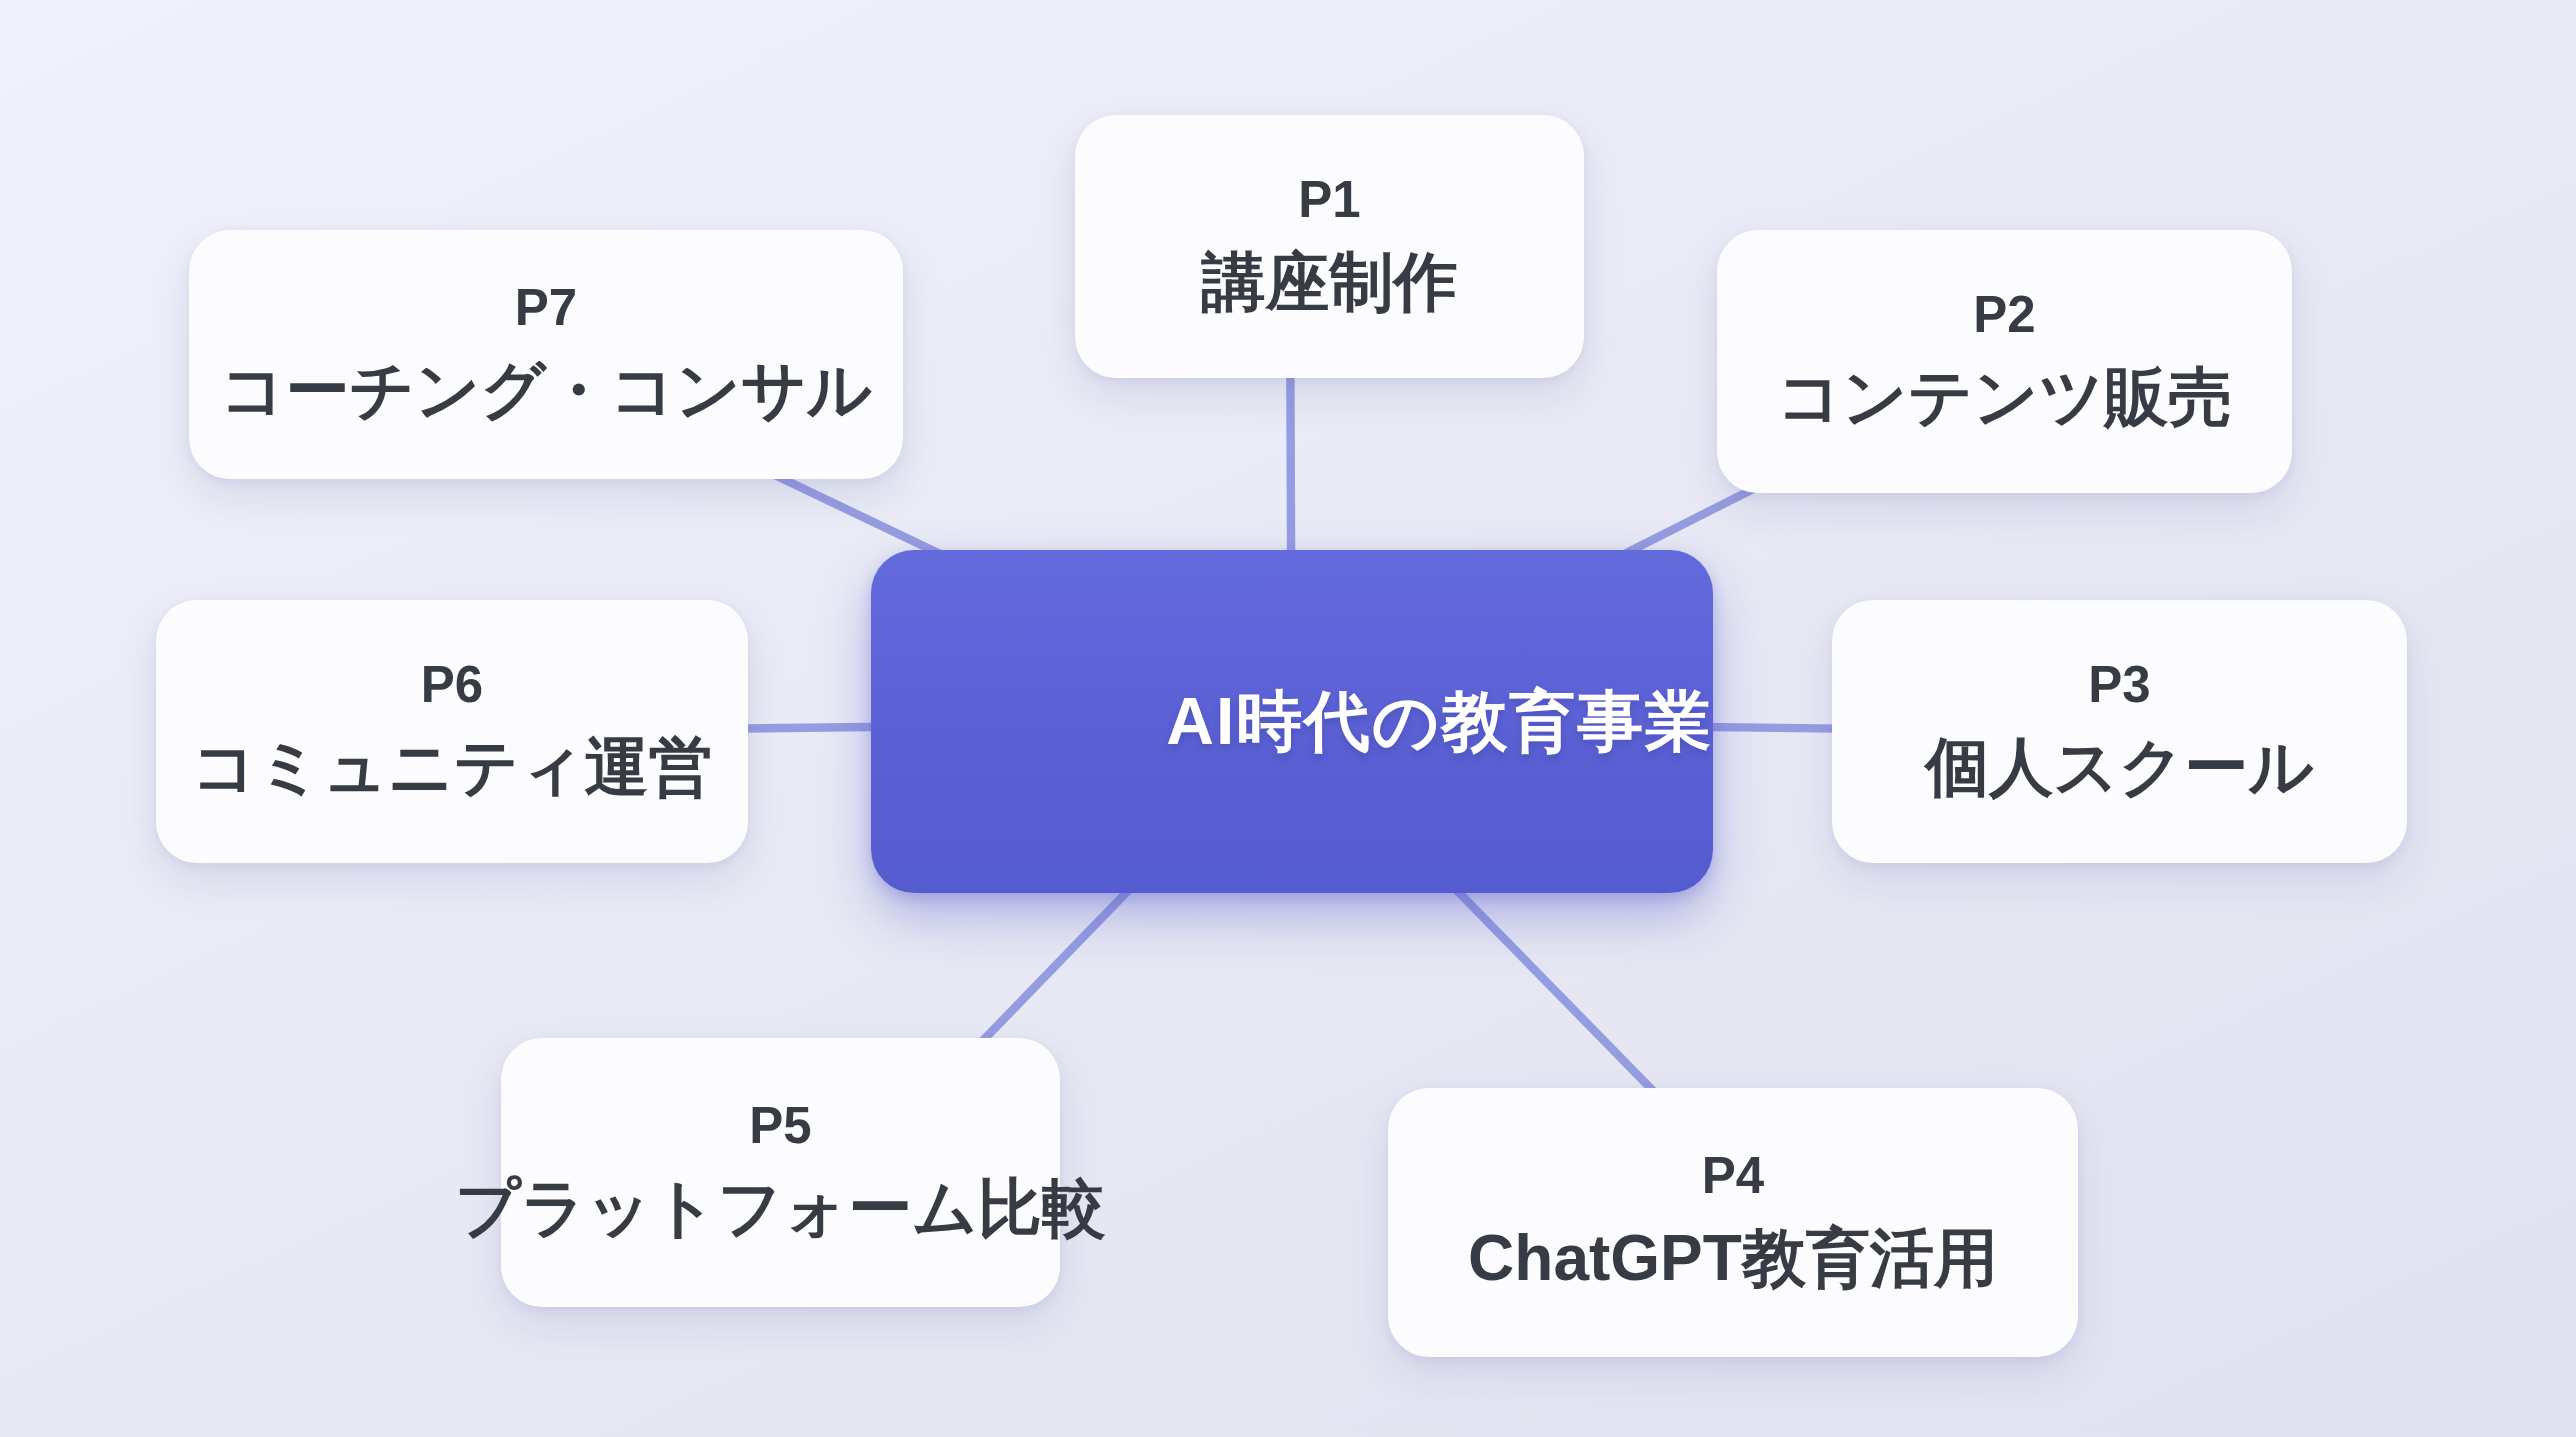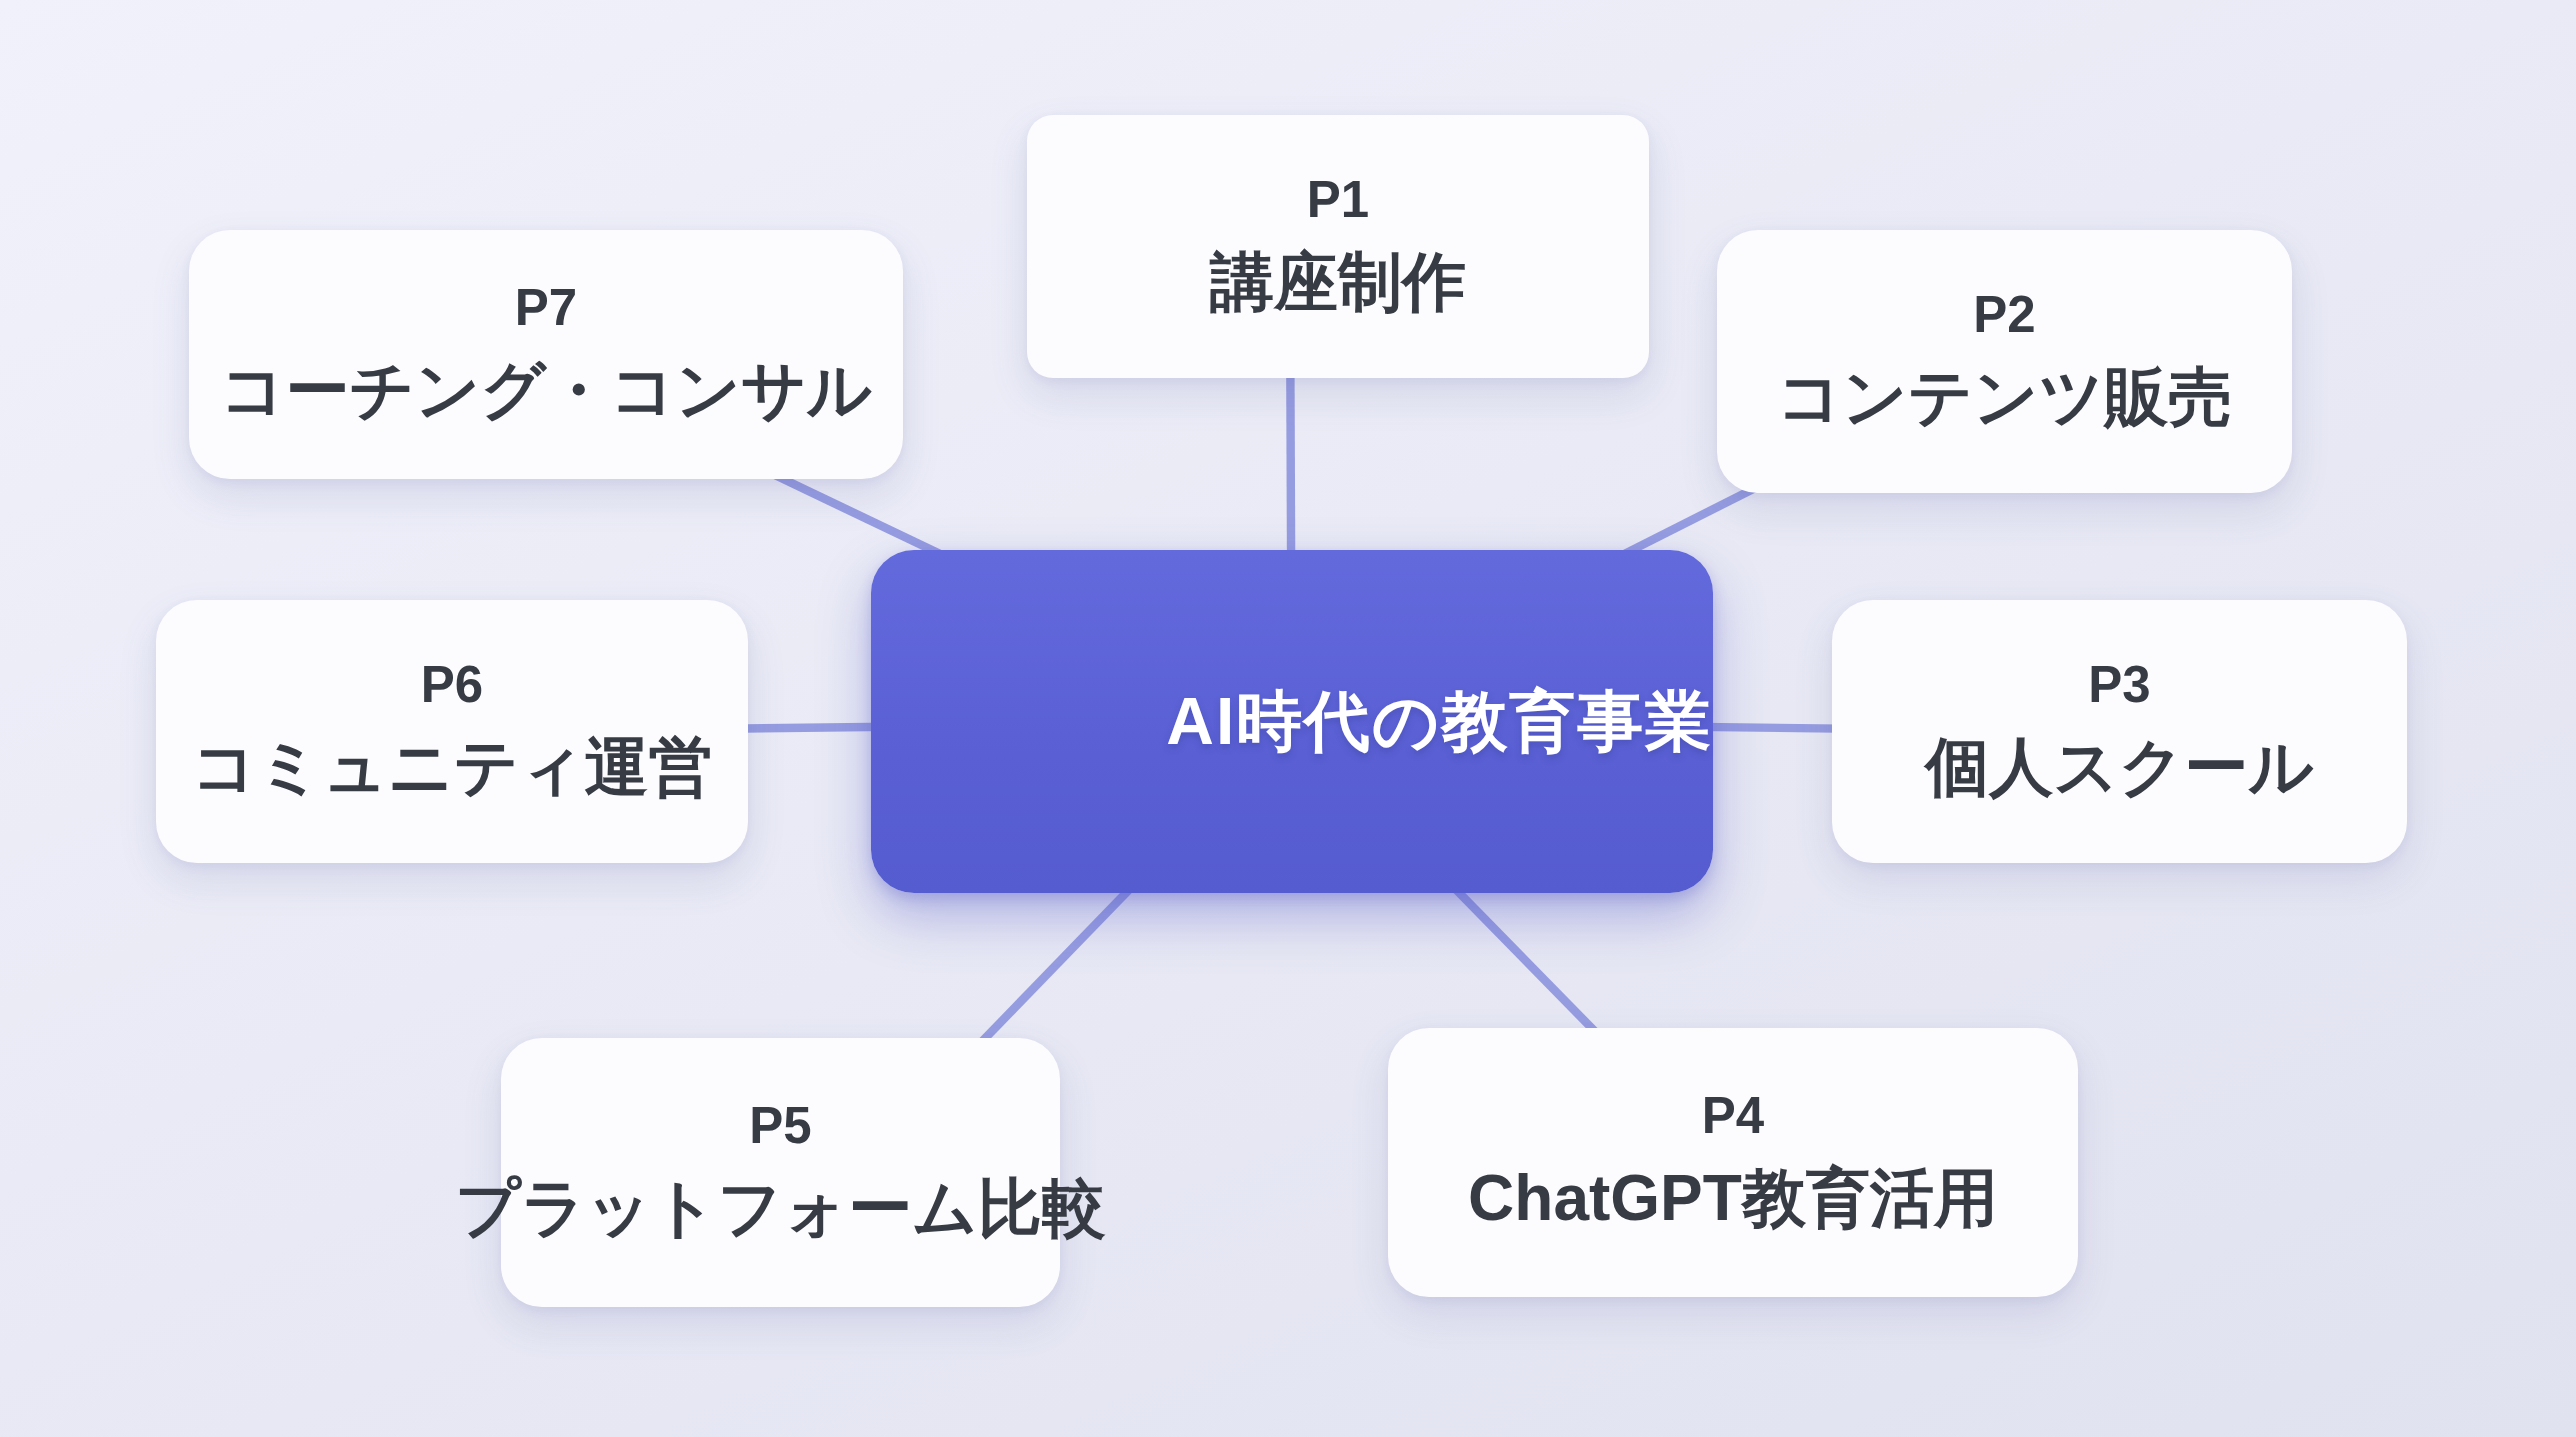--- a/index.html
+++ b/index.html
@@ -74,24 +74,24 @@
   .center-label {
     font-size: 66px;
     font-weight: bold;
     color: #ffffff;
     letter-spacing: 1.9px;
     white-space: nowrap;
     text-shadow: 0 3.7px 7.5px rgba(40, 44, 120, 0.25);
   }
 
   
-  .pos-p1 { left: 1027px; top: 115px;  width: 622px; height: 263px; border-radius: 26px; }
+  .pos-p1 { left: 1075px; top: 115px;  width: 509px; height: 263px; }
   .pos-p2 { left: 1717px; top: 230px;  width: 575px; height: 263px; }
   .pos-p3 { left: 1832px; top: 600px;  width: 575px; height: 263px; }
-  .pos-p4 { left: 1388px; top: 1028px; width: 690px; height: 269px; }
+  .pos-p4 { left: 1388px; top: 1088px; width: 690px; height: 269px; }
   .pos-p5 { left: 501px;  top: 1038px; width: 559px; height: 269px; }
   .pos-p6 { left: 156px;  top: 600px;  width: 592px; height: 263px; }
   .pos-p7 { left: 189px;  top: 230px;  width: 714px; height: 249px; }
 </style>
 </head>
 <body>
 
 <div class="canvas">
 
   <svg class="connector-layer" viewBox="0 0 2752 1536" xmlns="http://www.w3.org/2000/svg">

